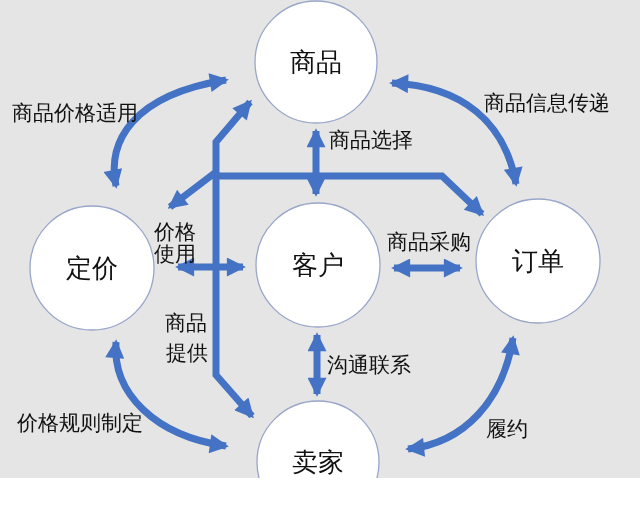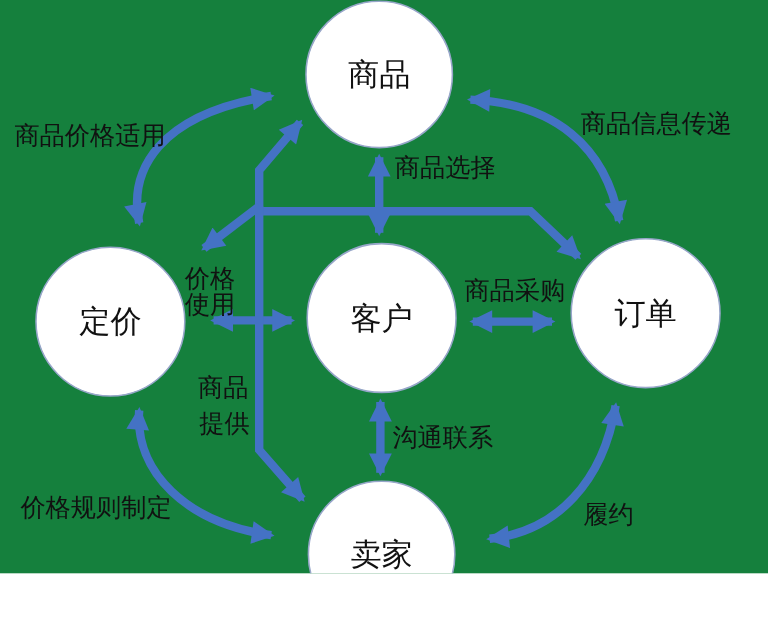--- a/index.html
+++ b/index.html
@@ -4,21 +4,21 @@
 <style>
   html, body {
     margin: 0;
     padding: 0;
     background: #ffffff;
   }
   #canvas {
     position: relative;
     width: 640px;
     height: 478px;
-    background: #15803d;
+    background: #e5e5e5;
     overflow: hidden;
     font-family: "Liberation Sans", sans-serif;
   }
   svg text {
     font-family: "Liberation Sans", sans-serif;
     fill: #111111;
   }
   .node-label { font-size: 26px; }
   .edge-label { font-size: 21px; }
   .node-circle {

